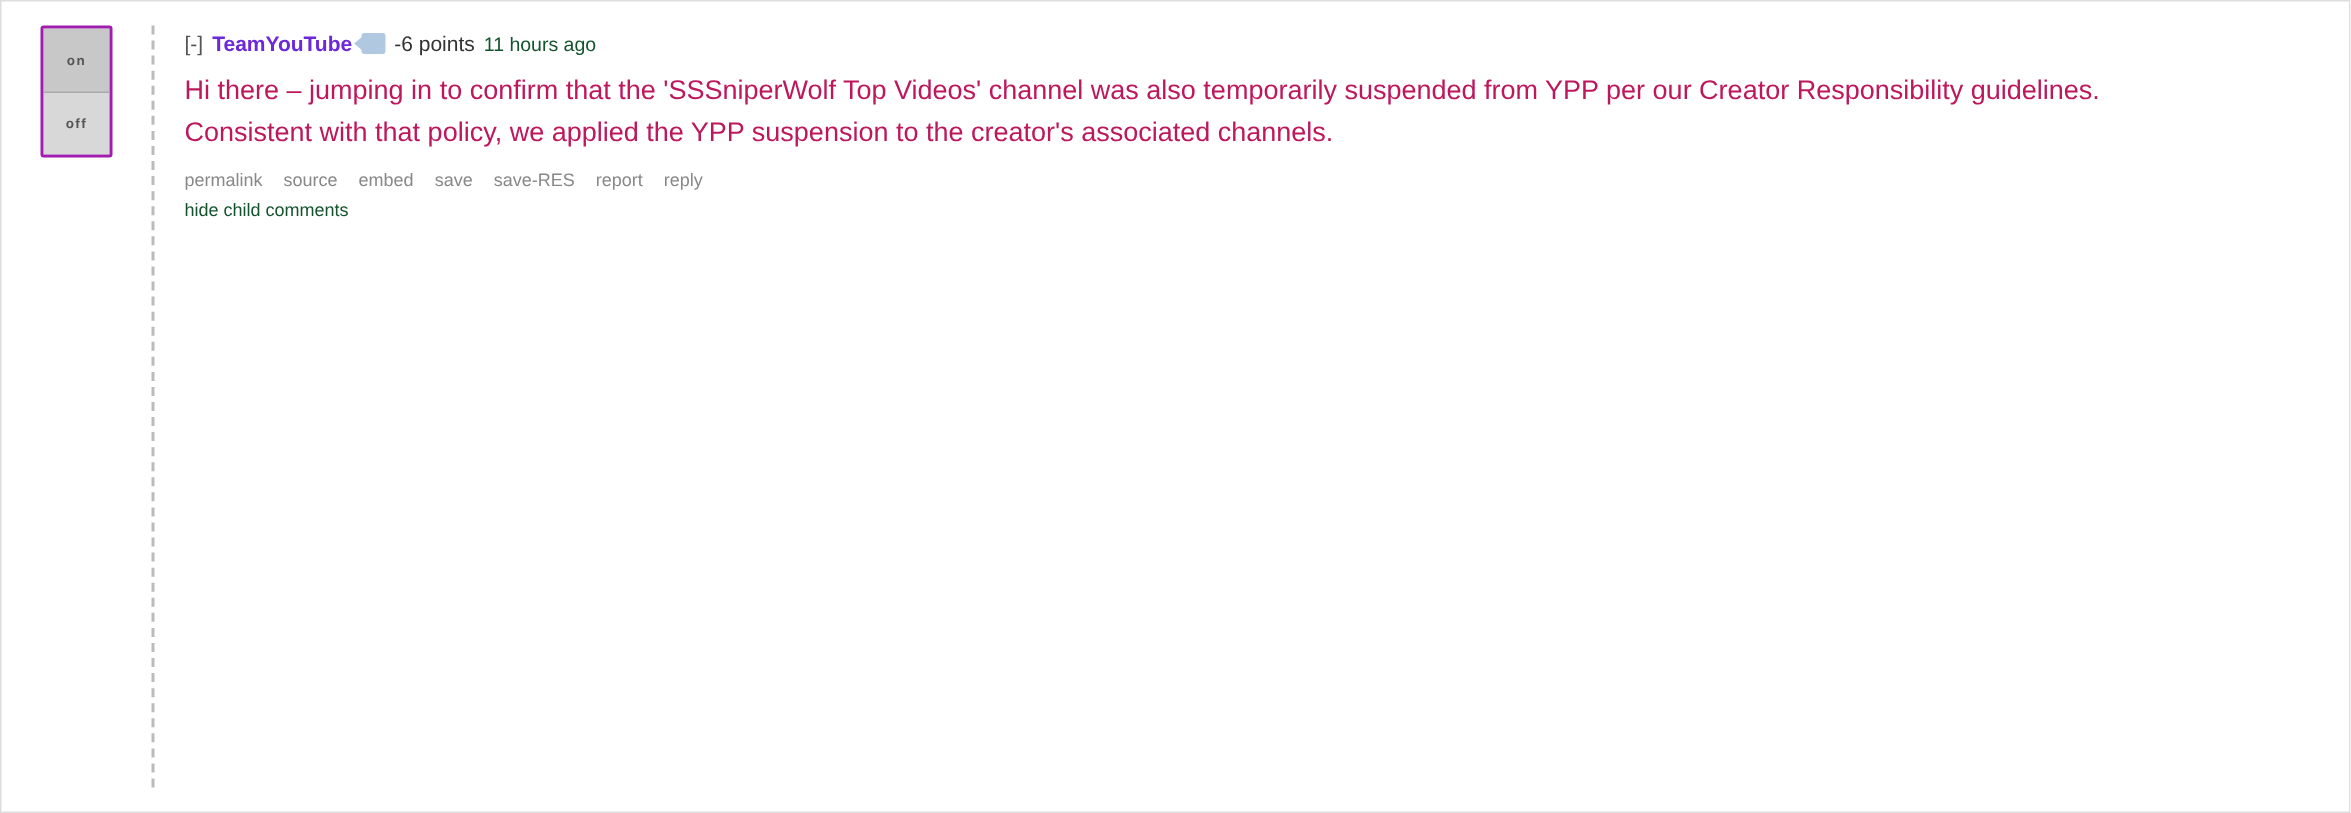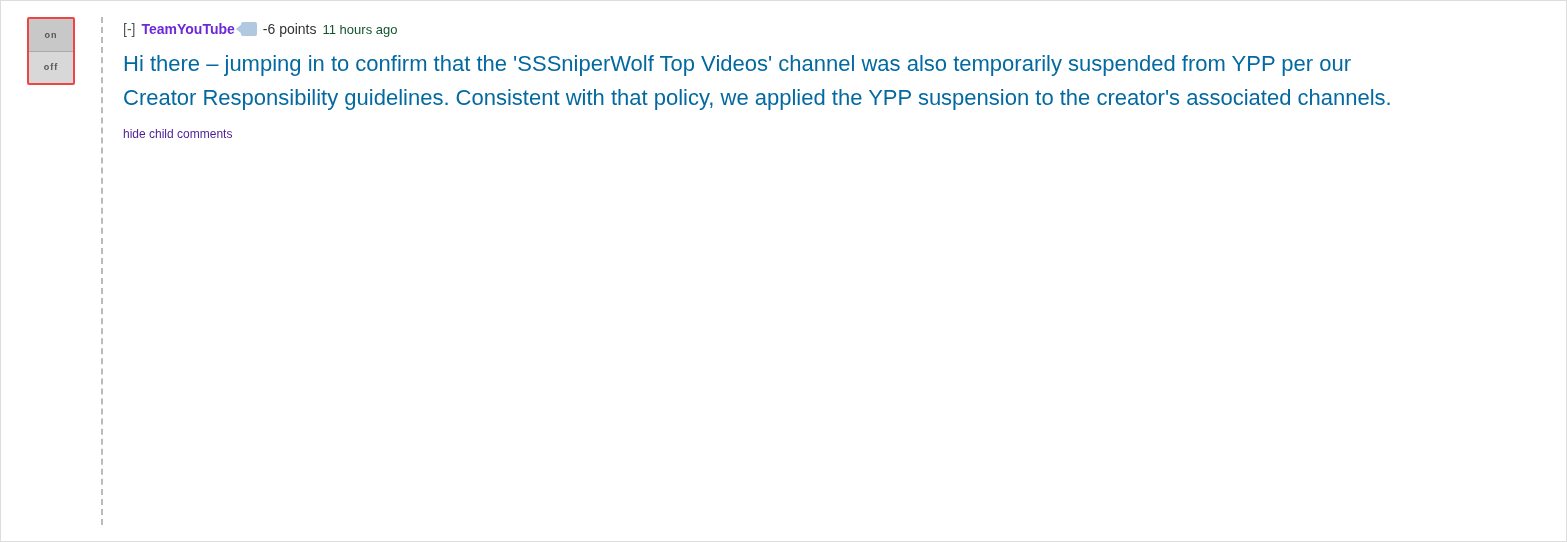--- a/index.html
+++ b/index.html
@@ -30,22 +30,22 @@
     .vote-column {
       display: flex;
       flex-direction: column;
       align-items: center;
       flex-shrink: 0;
       width: 60px;
     }
 
     .vote-toggle {
       width: 48px;
-      height: 68px;
-      border: 2px solid #ef4444;
+      height: 88px;
+      border: 2px solid #a21caf;
       background: #d8d8d8;
       display: flex;
       flex-direction: column;
       overflow: hidden;
       border-radius: 2px;
     }
 
     .vote-on {
       flex: 1;
       background: #c8c8c8;
@@ -138,44 +138,44 @@
       font-size: 14px;
       color: #333;
     }
 
     .timestamp {
       font-size: 13px;
       color: #14532d;
     }
 
     .comment-text {
-      font-size: 22px;
+      font-size: 18px;
       line-height: 1.55;
-      color: #0369a1;
+      color: #be185d;
       max-width: 1300px;
     }
 
     .comment-actions {
       display: flex;
       flex-direction: row;
       gap: 14px;
       flex-wrap: wrap;
       align-items: center;
     }
 
     .action-link {
       font-size: 12px;
       color: #888;
       cursor: pointer;
       text-decoration: none;
     }
 
     .hide-children {
       font-size: 12px;
-      color: #4c1d95;
+      color: #14532d;
       cursor: pointer;
       text-decoration: none;
     }
 
     .actions-row {
       display: flex;
       flex-direction: column;
       gap: 4px;
     }
   </style>
@@ -201,20 +201,29 @@
       <span class="score-icon"></span>
       <span class="score-value">
         <span>-6 points</span>
       </span>
       <span class="timestamp">11 hours ago</span>
     </div>
 
     <div class="comment-text">Hi there – jumping in to confirm that the 'SSSniper​Wolf Top Videos' channel was also temporarily suspended from YPP per our Creator Responsibility guidelines. Consistent with that policy, we applied the YPP suspension to the creator's associated channels.</div>
 
     <div class="actions-row">
+      <div class="comment-actions">
+        <a class="action-link">permalink</a>
+        <a class="action-link">source</a>
+        <a class="action-link">embed</a>
+        <a class="action-link">save</a>
+        <a class="action-link">save-RES</a>
+        <a class="action-link">report</a>
+        <a class="action-link">reply</a>
+      </div>
       <div>
         <a class="hide-children">hide child comments</a>
       </div>
     </div>
 
   </div>
 
 </div>
 
 </body></html>

